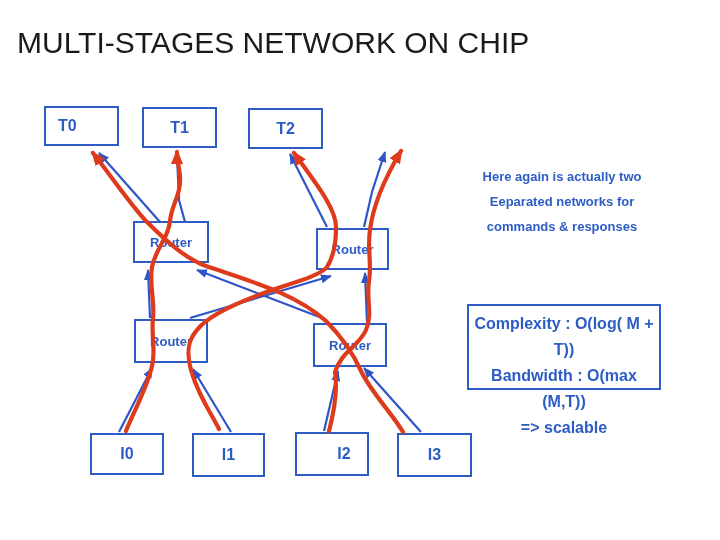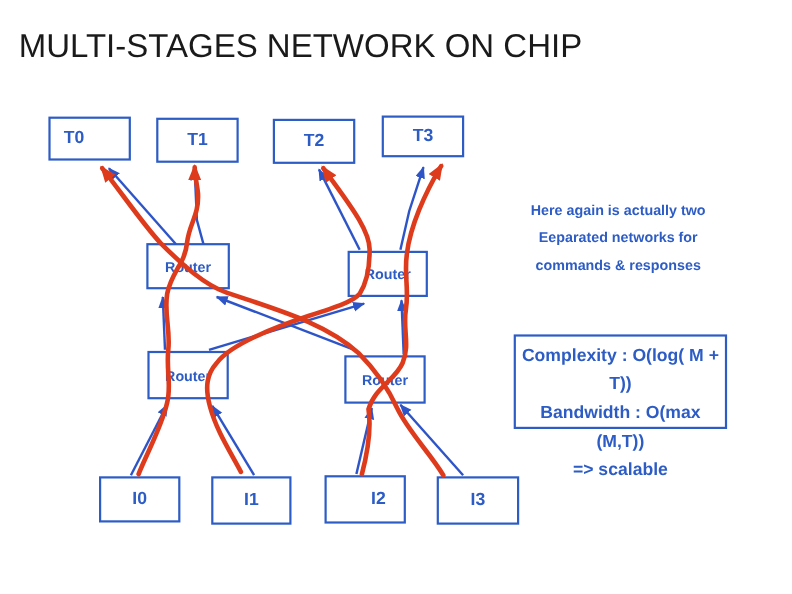--- a/index.html
+++ b/index.html
@@ -51,21 +51,21 @@
   #wires {
     position: absolute;
     left: 0; top: 0;
     width: 720px; height: 540px;
     z-index: 3;
     pointer-events: none;
   }
   #side-note {
     position: absolute;
     left: 462px;
-    top: 178px;
+    top: 164px;
     width: 200px;
     text-align: center;
     color: #2d5cc5;
     font-size: 13px;
     font-weight: bold;
     line-height: 25px;
     z-index: 2;
   }
   #complexity-box {
     position: absolute;
@@ -93,23 +93,20 @@
   <div id="slide-title">MULTI-STAGES NETWORK ON CHIP</div>
 
   <div class="node tnode" id="t0">
     <span>T0</span>
   </div>
   <div class="node tnode" id="t1">
     <span>T1</span>
   </div>
   <div class="node tnode" id="t2">
     <span>T2</span>
-  </div>
-  <div class="node tnode" id="t3">
-    <span>T3</span>
   </div>
 
   <div class="node rnode" id="rtl">
     <span>Router</span>
   </div>
   <div class="node rnode" id="rtr">
     <span>Router</span>
   </div>
   <div class="node rnode" id="rbl">
     <span>Router</span>

